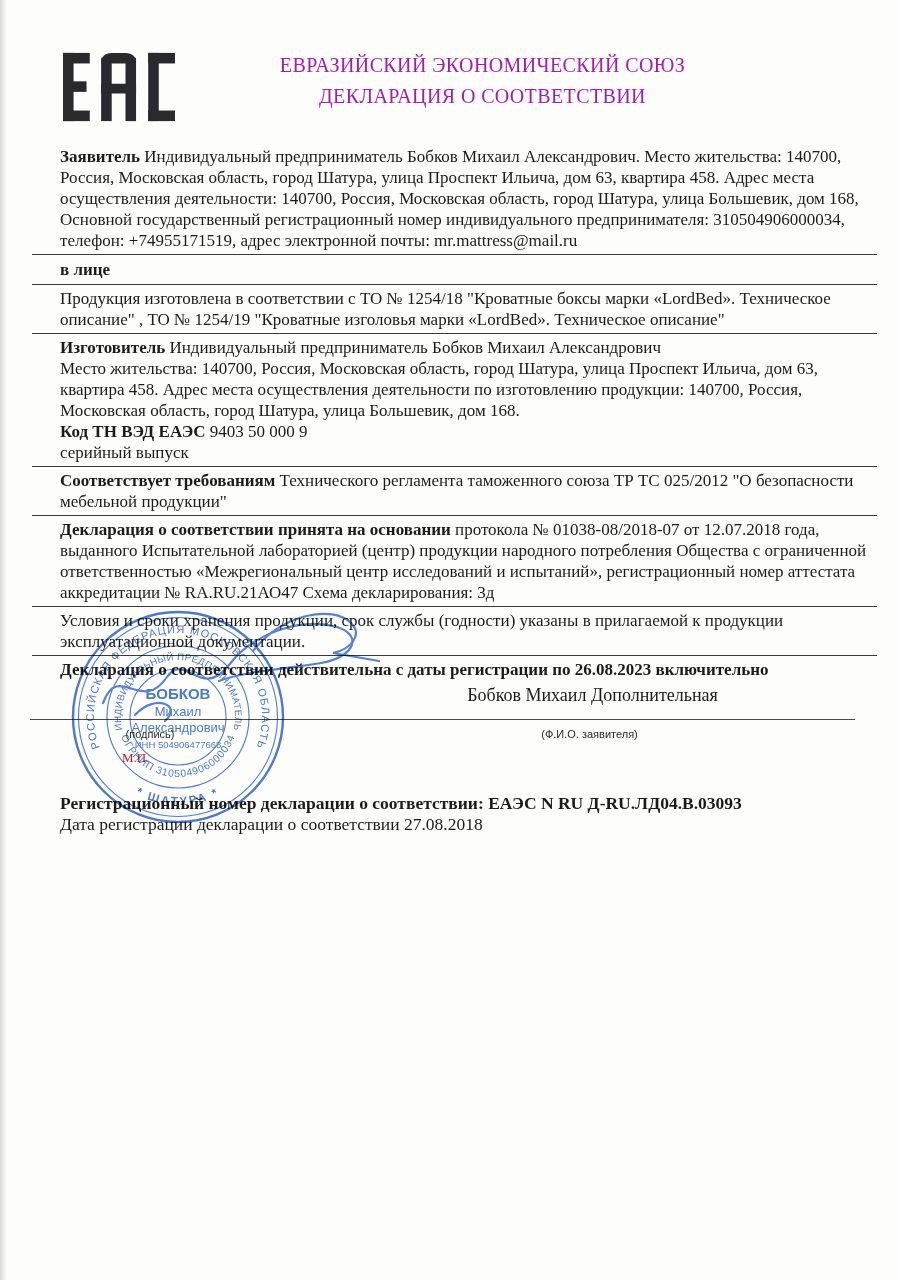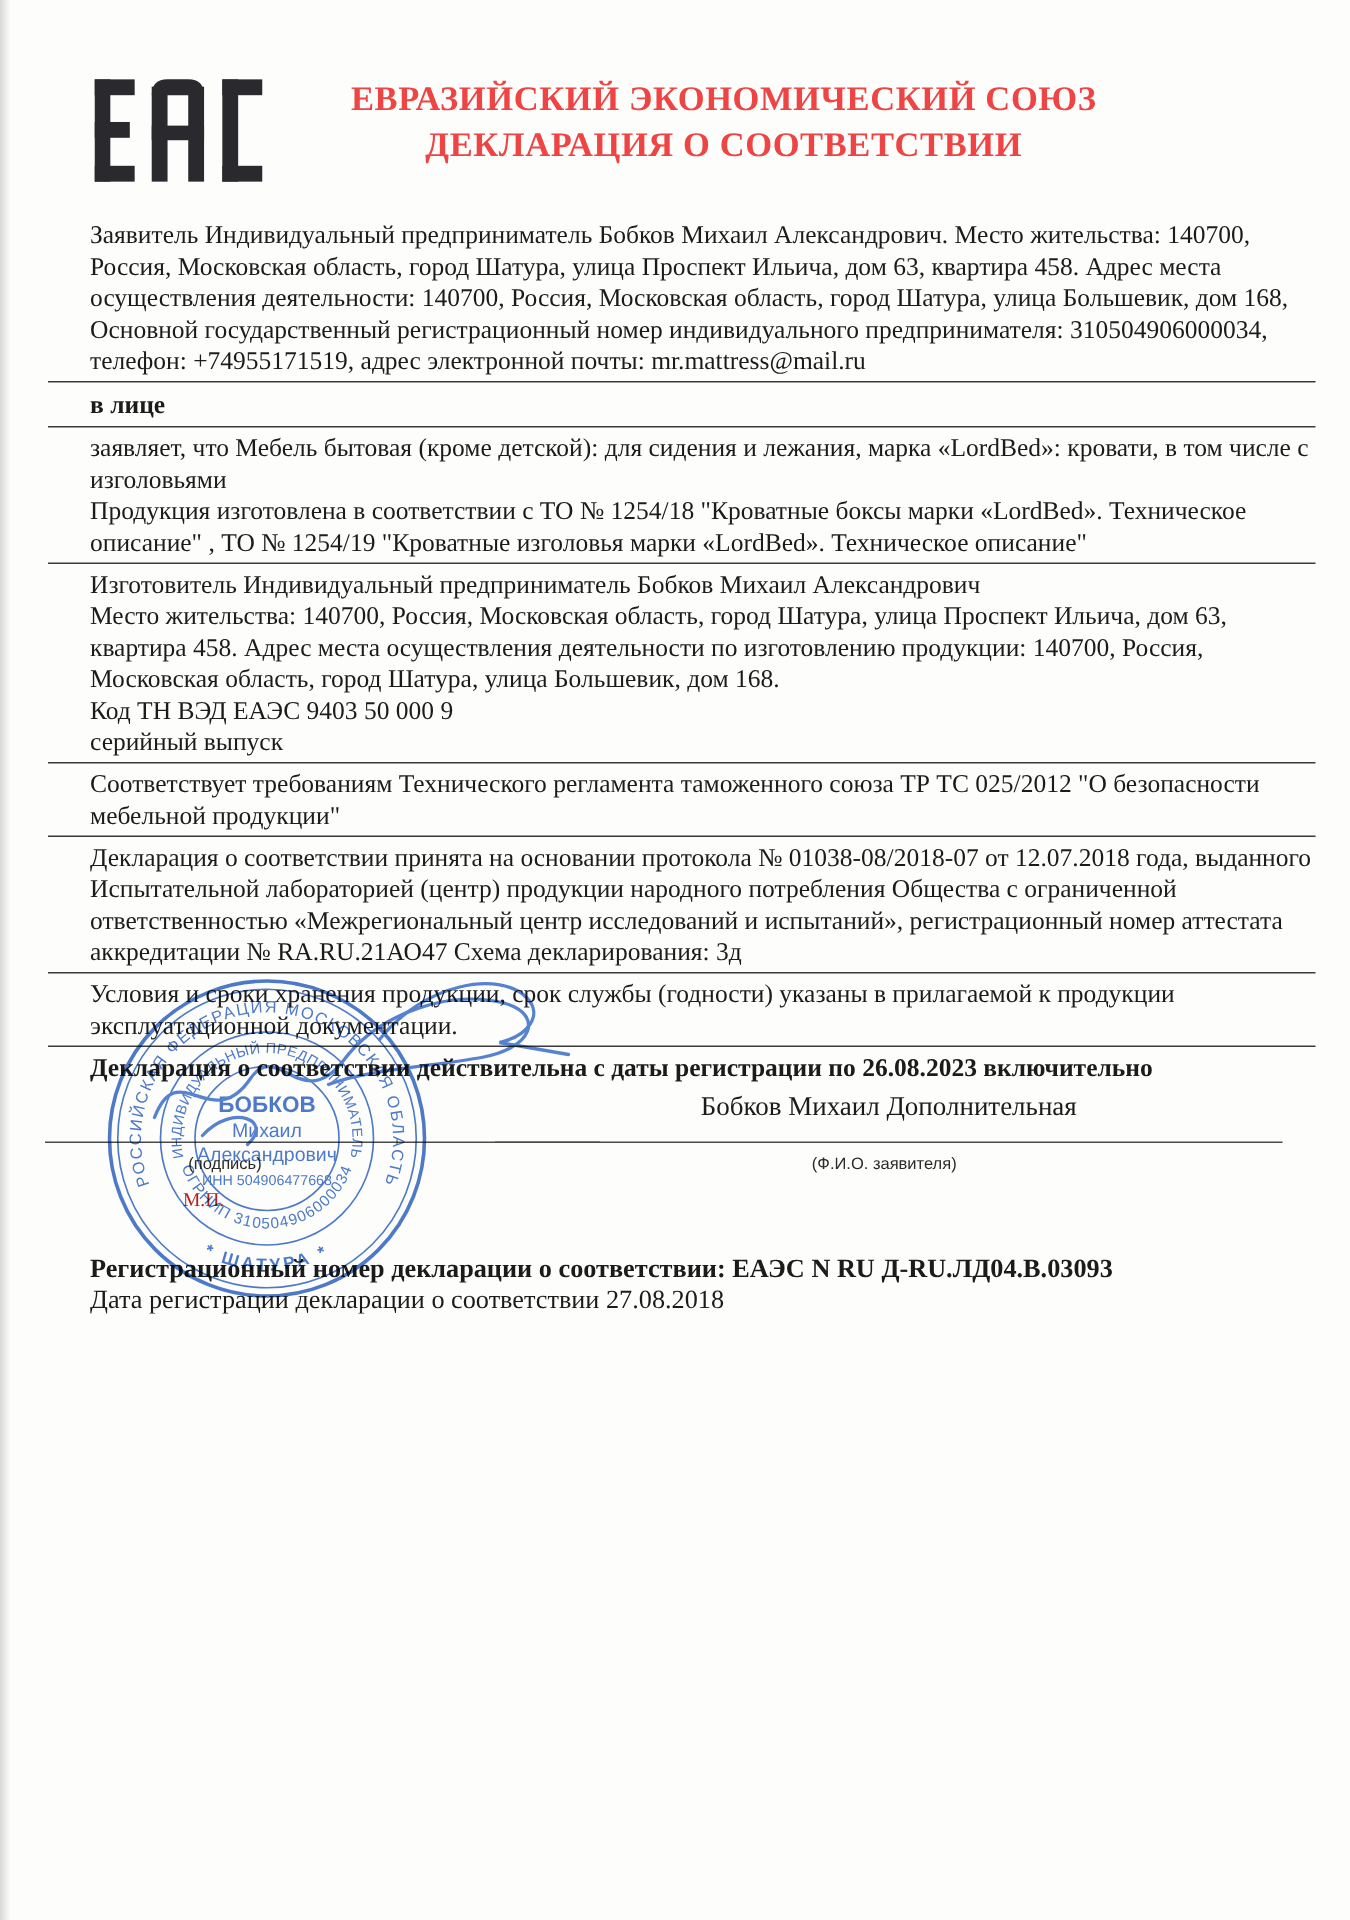--- a/index.html
+++ b/index.html
@@ -11,27 +11,27 @@
   .page::before { 
     content:""; position:absolute; left:0; top:0; bottom:0; width:7px;
     background:linear-gradient(to right,#d9d9d6,#fdfdfc); z-index:5; pointer-events:none;
   }
 
   
   .header { position:absolute; top:44px; left:63px; right:40px; display:flex; }
   .eac-logo { width:112px; height:86px; flex:0 0 auto; }
   .titles { flex:1; text-align:center; padding-top:6px; padding-right:70px; }
   .titles .t1, .titles .t2 {
-    font-weight:bold; font-size:23px; line-height:31px; letter-spacing:0.4px; color:#ef4444;
+    font-weight:normal; font-size:20px; line-height:31px; letter-spacing:0.4px; color:#a21caf;
   }
 
   
   .content { position:absolute; top:146px; left:60px; width:815px; font-size:17px; line-height:21px; }
   .content p { margin:0; }
-  b.lead { font-weight:normal; }
+  b.lead { font-weight:bold; }
   .rule {
     height:0; border-top:1.6px solid #3a3a3a;
     margin:3px 0 3px -28px; width:calc(100% + 30px);
   }
   .inface { font-weight:bold; padding:1px 0; }
   .validity { font-weight:bold; }
 
   
   .sig-area { position:relative; height:108px; margin-top:5px; }
   .sig-name { position:absolute; left:270px; right:20px; top:0; text-align:center; font-size:18px; }
@@ -80,21 +80,20 @@
   </div>
 
   <div class="content">
 
     <p><b class="lead">Заявитель</b> <span>Индивидуальный предприниматель Бобков Михаил Александрович. Место жительства: 140700, Россия, Московская область, город Шатура, улица Проспект Ильича, дом 63, квартира 458. Адрес места осуществления деятельности: 140700, Россия, Московская область, город Шатура, улица Большевик, дом 168, Основной государственный регистрационный номер индивидуального предпринимателя: 310504906000034, телефон: +74955171519, адрес электронной почты: mr.mattress@mail.ru</span></p>
 
     <div class="rule"></div>
     <p class="inface">в лице</p>
     <div class="rule"></div>
 
-    <p><b class="lead">заявляет, что</b> <span>Мебель бытовая (кроме детской): для сидения и лежания, марка «LordBed»: кровати, в том числе с изголовьями</span></p>
     <p>Продукция изготовлена в соответствии с ТО № 1254/18 "Кроватные боксы марки «LordBed». Техническое описание" , ТО № 1254/19 "Кроватные изголовья марки «LordBed». Техническое описание"</p>
 
     <div class="rule"></div>
 
     <p><b class="lead">Изготовитель</b> <span>Индивидуальный предприниматель Бобков Михаил Александрович</span></p>
     <p>Место жительства: 140700, Россия, Московская область, город Шатура, улица Проспект Ильича, дом 63, квартира 458. Адрес места осуществления деятельности по изготовлению продукции: 140700, Россия, Московская область, город Шатура, улица Большевик, дом 168.</p>
     <p><b class="lead">Код ТН ВЭД ЕАЭС</b> <span>9403 50 000 9</span></p>
     <p>серийный выпуск</p>
 
     <div class="rule"></div>

